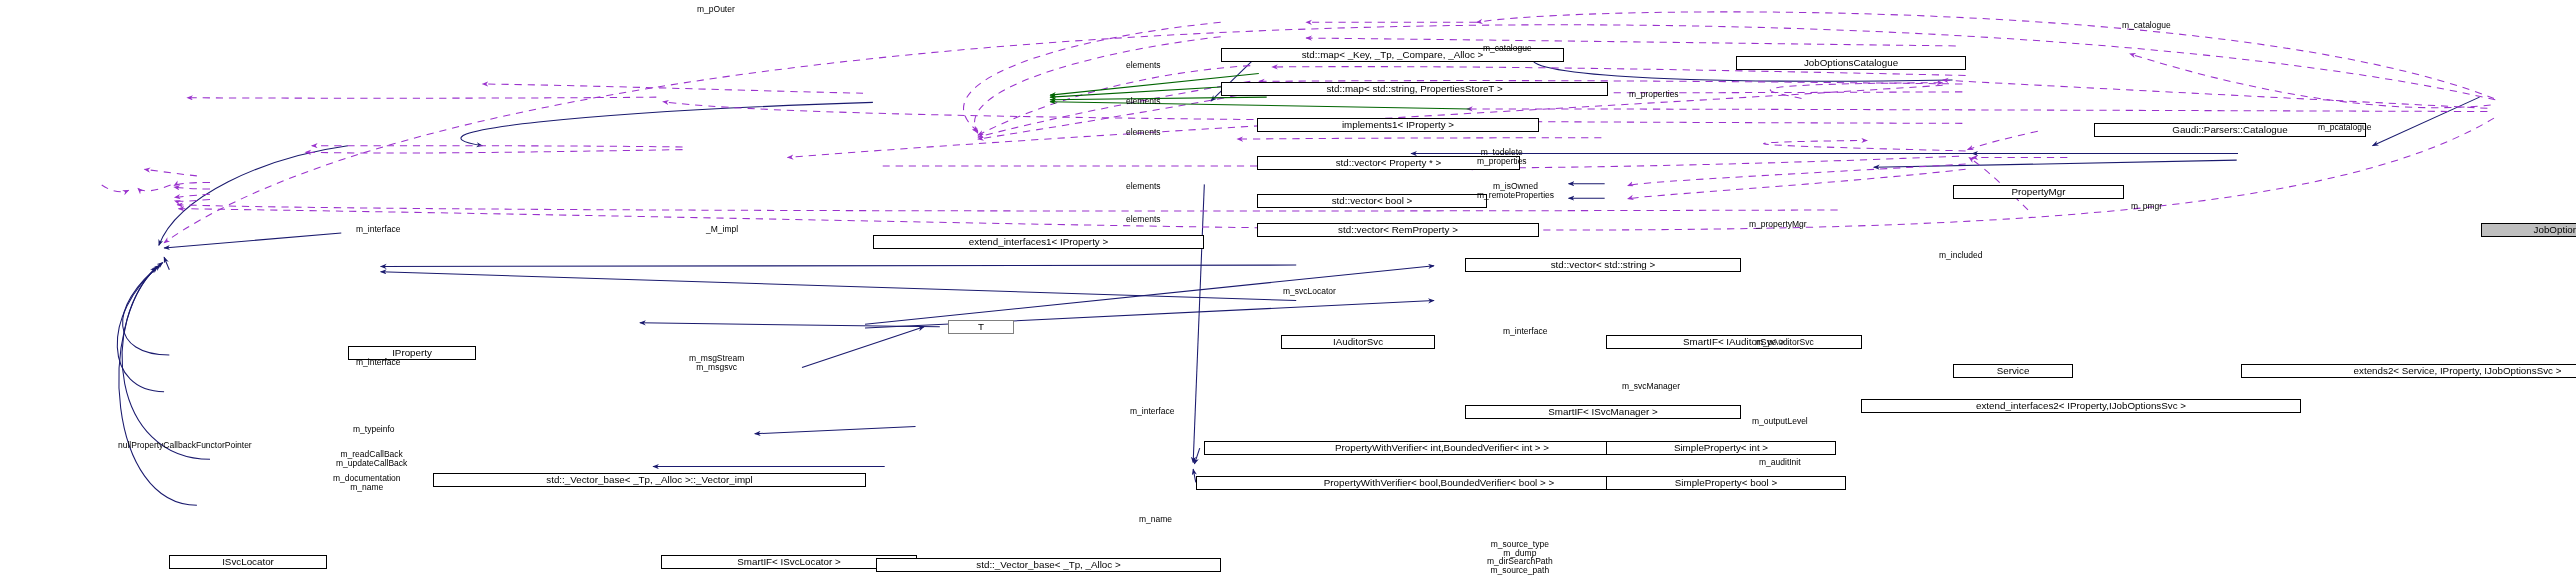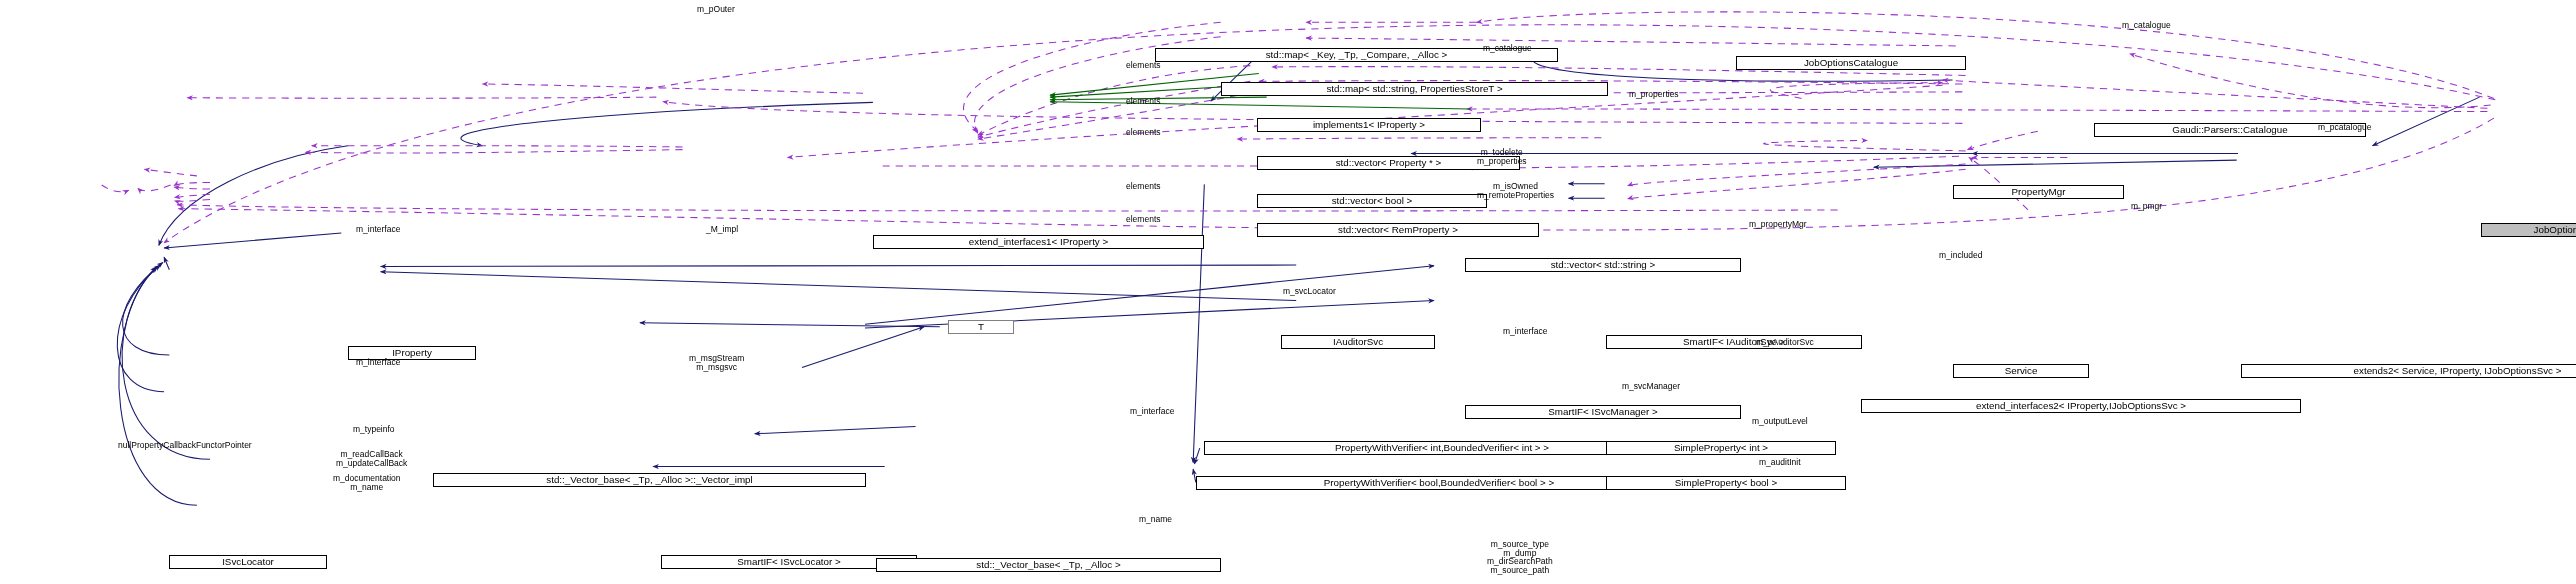--- a/index.html
+++ b/index.html
@@ -219,27 +219,27 @@
       </div>
       <div class="node" style="left: 876px; top: 558px; width: 345px;">
         <span>std::_Vector_base&lt; _Tp, _Alloc &gt;</span>
       </div>
       <div class="node tparam" style="left: 948px; top: 320px; width: 66px;">
         <span>T</span>
       </div>
       <div class="node" style="left: 873px; top: 235px; width: 331px;">
         <span>extend_interfaces1&lt; IProperty &gt;</span>
       </div>
-      <div class="node" style="left: 1155px; top: 48px; width: 403px; align-items: center;">
+      <div class="node" style="left: 1221px; top: 48px; width: 343px; align-items: center;">
         <span>std::map&lt; _Key, _Tp, _Compare, _Alloc &gt;</span>
       </div>
       <div class="node" style="left: 1221px; top: 82px; width: 387px;">
         <span>std::map&lt; std::string, PropertiesStoreT &gt;</span>
       </div>
-      <div class="node" style="left: 1257px; top: 118px; width: 224px;">
+      <div class="node" style="left: 1257px; top: 118px; width: 282px;">
         <span>implements1&lt; IProperty &gt;</span>
       </div>
       <div class="node" style="left: 1257px; top: 156px; width: 263px;">
         <span>std::vector&lt; Property * &gt;</span>
       </div>
       <div class="node" style="left: 1257px; top: 194px; width: 230px;">
         <span>std::vector&lt; bool &gt;</span>
       </div>
       <div class="node" style="left: 1257px; top: 223px; width: 282px;">
         <span>std::vector&lt; RemProperty &gt;</span>
@@ -270,21 +270,21 @@
       </div>
       <div class="node" style="left: 1736px; top: 56px; width: 230px;">
         <span>JobOptionsCatalogue</span>
       </div>
       <div class="node" style="left: 1953px; top: 185px; width: 171px;">
         <span>PropertyMgr</span>
       </div>
       <div class="node" style="left: 2094px; top: 123px; width: 272px;">
         <span>Gaudi::Parsers::Catalogue</span>
       </div>
-      <div class="node" style="left: 1953px; top: 364px; width: 136px;">
+      <div class="node" style="left: 1953px; top: 364px; width: 120px;">
         <span>Service</span>
       </div>
       <div class="node" style="left: 1861px; top: 399px; width: 440px;">
         <span>extend_interfaces2&lt; IProperty,IJobOptionsSvc &gt;</span>
       </div>
       <div class="node" style="left: 2241px; top: 364px; width: 433px;">
         <span>extends2&lt; Service, IProperty, IJobOptionsSvc &gt;</span>
       </div>
       <div class="node root" style="left: 2481px; top: 223px; width: 171px;">
         <span>JobOptionsSvc</span>

